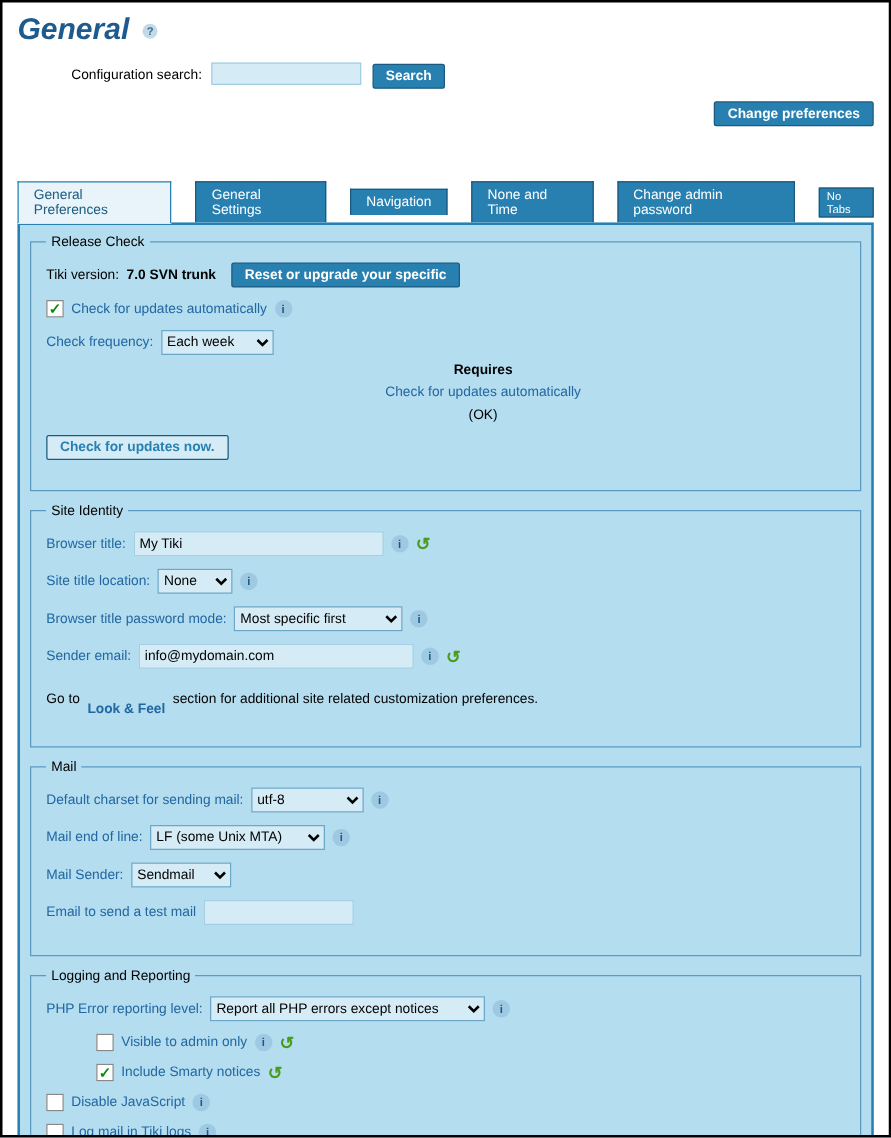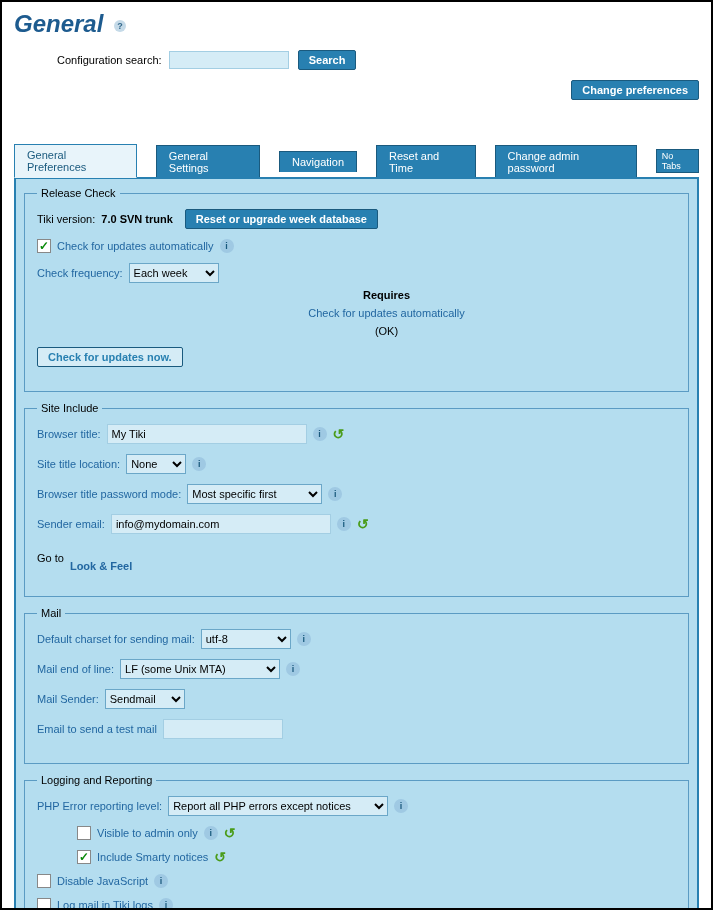--- a/index.html
+++ b/index.html
@@ -49,33 +49,33 @@
 </div>
 
 <div class="top-bar">
   <button class="btn">Change preferences</button>
 </div>
 
 <div class="tabs">
   <div class="tab active">General Preferences</div>
   <div class="tab">General Settings</div>
   <div class="tab">Navigation</div>
-  <div class="tab">Reset and Time</div>
+  <div class="tab">None and Time</div>
   <div class="tab">Change admin password</div>
   <div class="no-tabs">No Tabs</div>
 </div>
 
 <div class="panel">
 
   <fieldset>
     <legend>Release Check</legend>
     <div class="row">
       <span class="lbl-dark">Tiki version:</span>
       <strong>7.0 SVN trunk</strong>
-      <button class="btn">Reset or upgrade week database</button>
+      <button class="btn">Reset or upgrade your specific</button>
     </div>
     <div class="row">
       <span class="chk checked"></span>
       <span class="lbl">Check for updates automatically</span>
       <span class="info-icon">i</span>
     </div>
     <div class="row">
       <span class="lbl">Check frequency:</span>
       <select class="sel" style="width:90px">
         <option>Each week</option>
@@ -85,21 +85,21 @@
       <strong>Requires</strong>
       <span class="link">Check for updates automatically</span>
       <span>(OK)</span>
     </div>
     <div class="row">
       <button class="btn-dark">Check for updates now.</button>
     </div>
   </fieldset>
 
   <fieldset>
-    <legend>Site Include</legend>
+    <legend>Site Identity</legend>
     <div class="row">
       <span class="lbl">Browser title:</span>
       <input class="txt" style="width: 200px;" value="My Tiki">
       <span class="info-icon">i</span>
       <span class="reset-icon">↺</span>
     </div>
     <div class="row">
       <span class="lbl">Site title location:</span>
       <select class="sel" style="width:60px">
         <option>None</option>
@@ -115,35 +115,36 @@
     </div>
     <div class="row">
       <span class="lbl">Sender email:</span>
       <input class="txt" style="width: 220px;" value="info@mydomain.com">
       <span class="info-icon">i</span>
       <span class="reset-icon">↺</span>
     </div>
     <div class="row">
       <span class="lbl-dark">Go to</span>
       <span class="link-bold">Look &amp; Feel</span>
+      <span class="lbl-dark">section for additional site related customization preferences.</span>
     </div>
   </fieldset>
 
   <fieldset>
     <legend>Mail</legend>
     <div class="row">
       <span class="lbl">Default charset for sending mail:</span>
       <select class="sel" style="width:90px">
         <option>utf-8</option>
       </select>
       <span class="info-icon">i</span>
     </div>
     <div class="row">
       <span class="lbl">Mail end of line:</span>
-      <select class="sel" style="width:160px">
+      <select class="sel" style="width:140px">
         <option>LF (some Unix MTA)</option>
       </select>
       <span class="info-icon">i</span>
     </div>
     <div class="row">
       <span class="lbl">Mail Sender:</span>
       <select class="sel" style="width:80px">
         <option>Sendmail</option>
       </select>
     </div>

